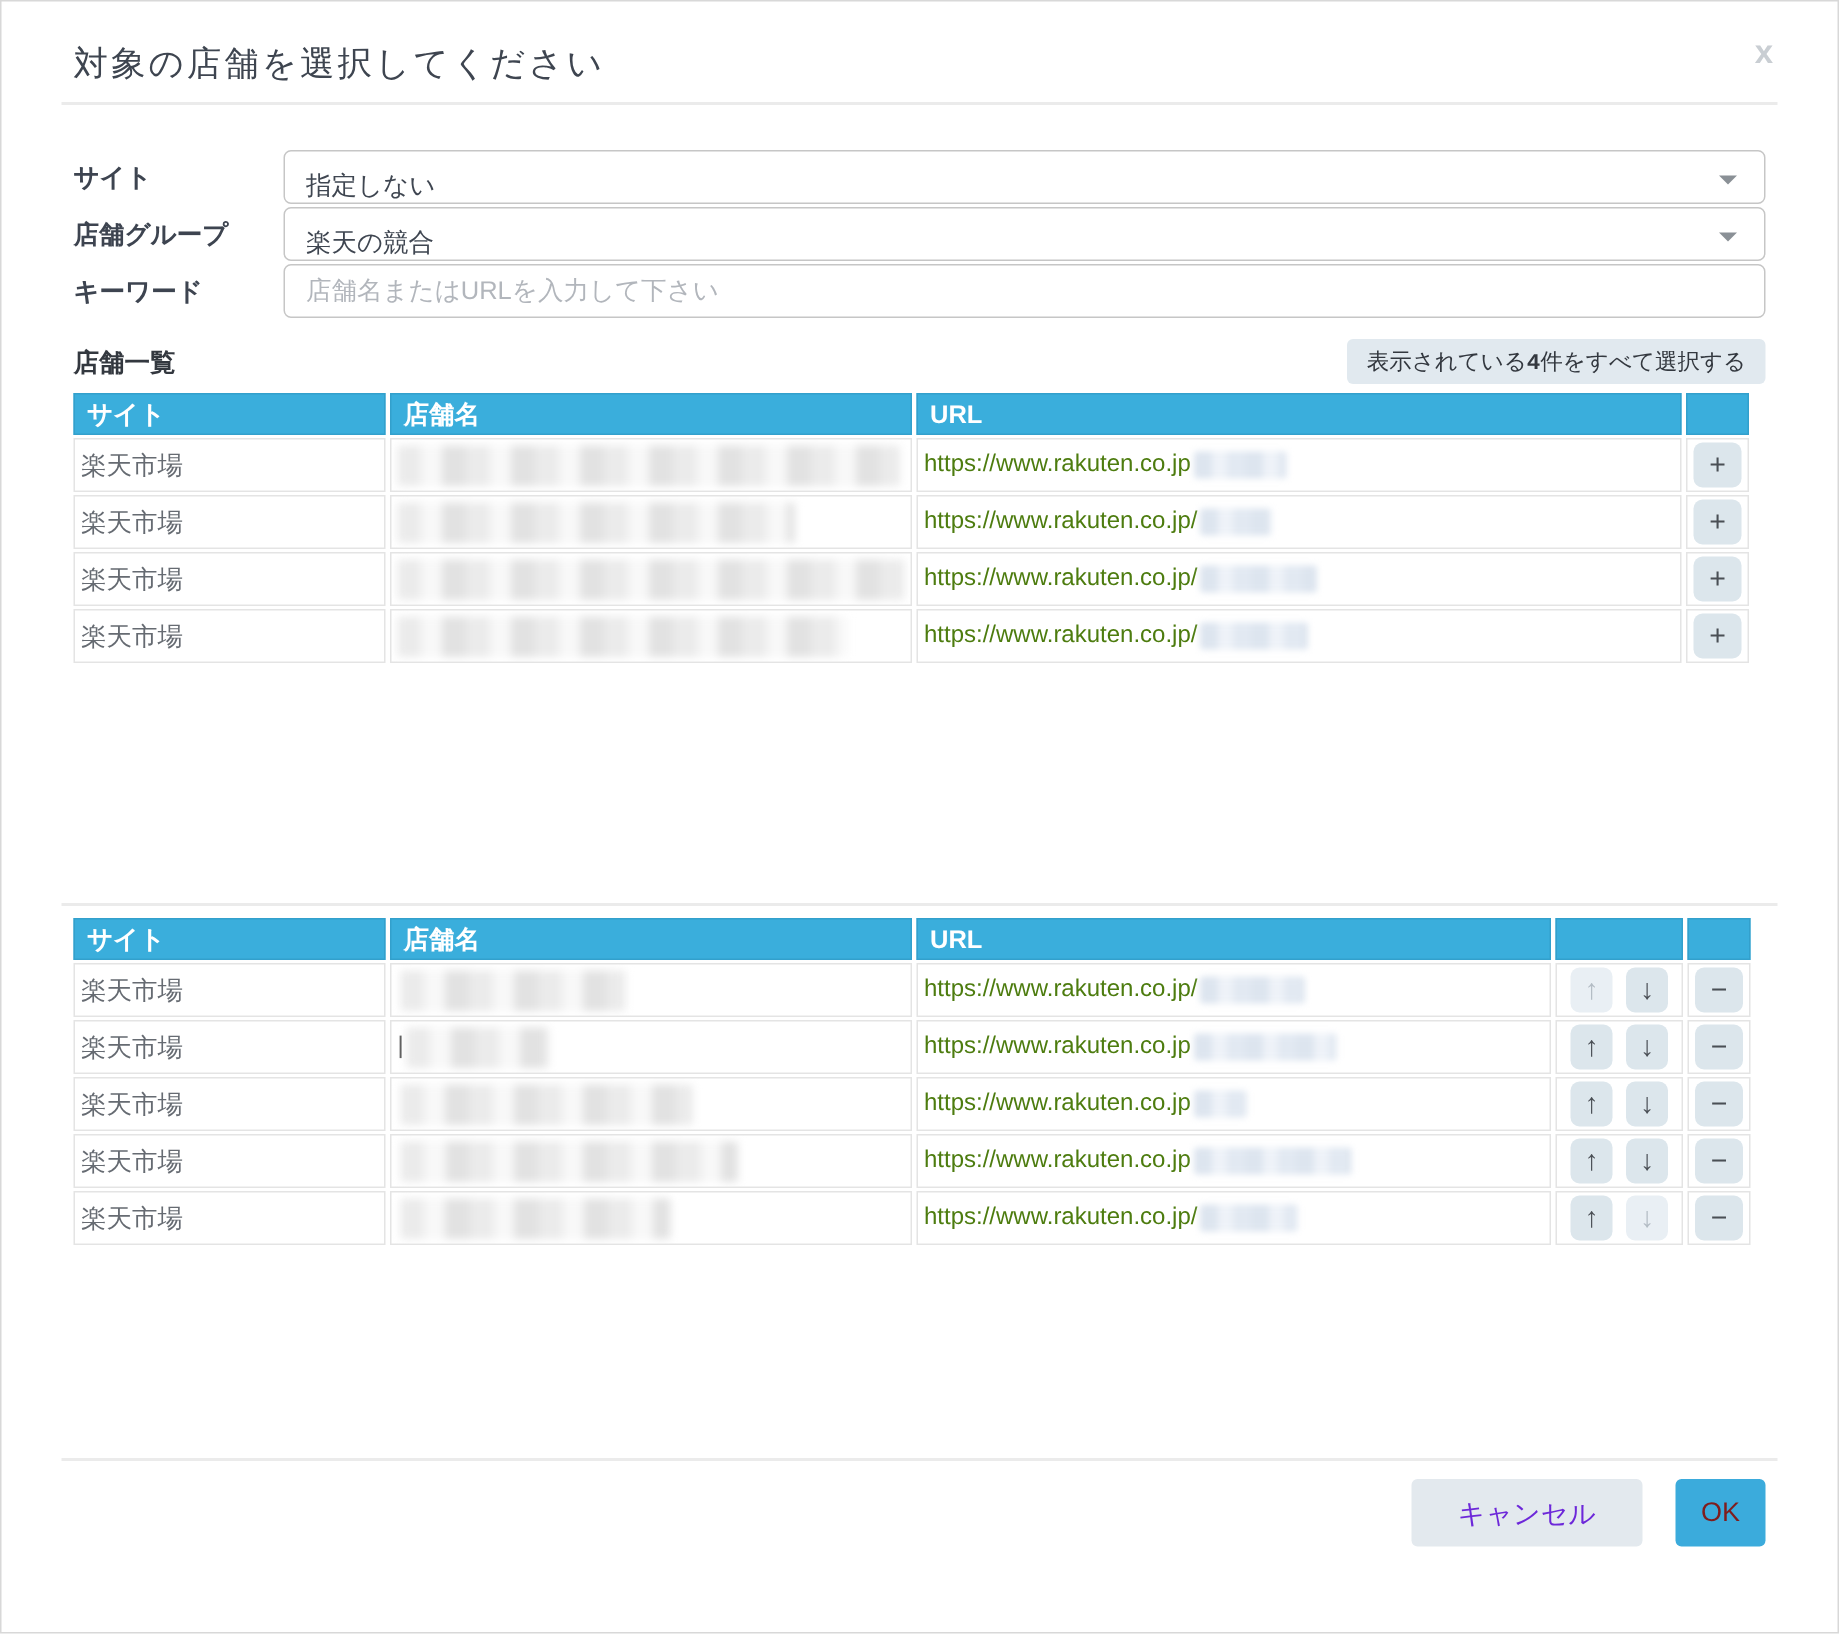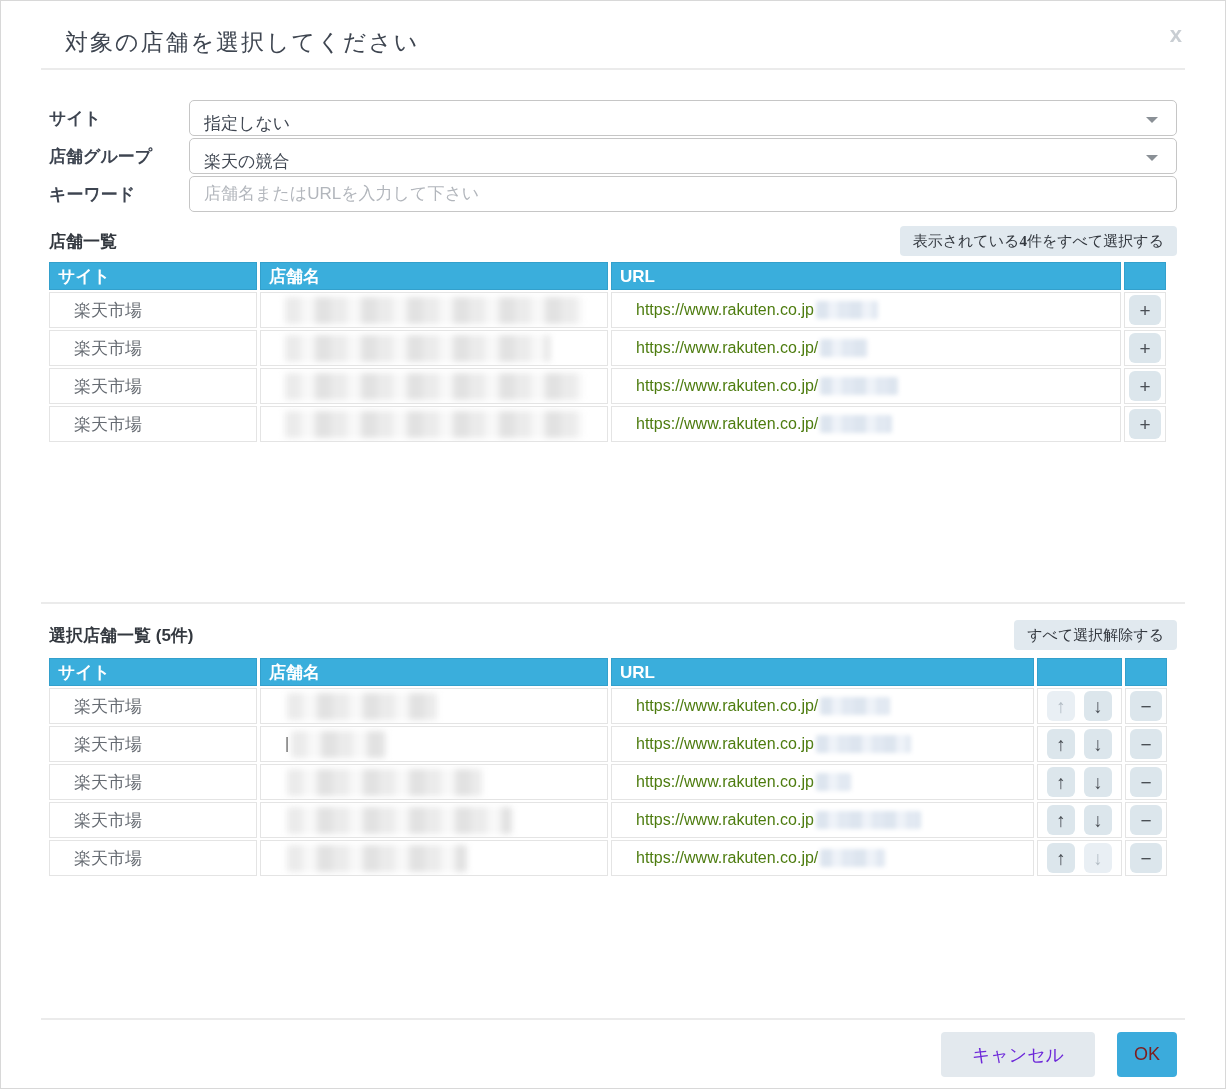--- a/index.html
+++ b/index.html
@@ -7,21 +7,21 @@
   body {
     font-family:"Liberation Sans","DejaVu Sans",sans-serif;
     background:#ffffff;
     border:1px solid #d8d8d8;
     overflow:hidden;
     color:#3f4651;
   }
   .wrap { padding:0 48px; }
 
   
-  .dlg-title { padding-top:26px; font-size:23px; font-weight:400; color:#3e4550; letter-spacing:2px;margin-left:16px; }
+  .dlg-title { padding-top:26px; font-size:23px; font-weight:400; color:#3e4550; letter-spacing:2px; }
   .close-x {
     position:absolute; top:24px; right:44px;
     font-size:22px; font-weight:700; color:#c9ced3; cursor:pointer;
     line-height:1;
   }
   .hr { border:none; border-top:2px solid #ebebeb; margin:10px -8px 0 -8px; }
 
   
   .form { margin-top:30px; }
   .form-row { display:flex; align-items:center; height:36px; margin-bottom:2px; }
@@ -40,36 +40,36 @@
   input.field::placeholder { color:#b2b6bc; }
 
   
   .sec-head { display:flex; justify-content:space-between; align-items:center; height:30px;gap:11px; }
   .sec1-head { margin-top:14px; }
   .sec2-head { margin-top:16px; }
   .sec-title { font-size:17px; font-weight:700; color:#33383f; }
   .flat-btn {
     background:#e1e9ef; border:none; border-radius:4px; height:30px;
     padding:0 13px; font-size:15px; color:#33383f; cursor:pointer;
-    font-family:Liberation Serif, serif;
+    font-family:Liberation Mono, monospace;
   }
   .flat-btn b { font-weight:700; }
 
   
   .grid { display:grid; gap:2px 3px; width:max-content; margin-top:6px; }
   .grid1 { grid-template-columns:208px 348px 510px 42px; }
   .grid2 { grid-template-columns:208px 348px 423px 85px 42px; margin-top:8px; }
   .th {
     background:#3aaedc; border:1px solid #33a0cc; color:#fff;
     font-size:17px; font-weight:700; padding:3px 8px; height:28px; line-height:21px;
   }
   .trow { display:contents; }
   .td {
     background:#fff; border:1px solid #e4e4e4; height:36px;
-    display:flex; align-items:center; padding:0 24px; font-size:17px; color:#666b72;
+    display:flex; align-items:center; padding:0 4px; font-size:17px; color:#666b72;
     overflow:hidden;
   }
   .td-action, .td-move { justify-content:center; padding:0 2px; }
   .url { font-size:16px; color:#4d7c0f; text-decoration:none; white-space:nowrap; }
 
   
   .redact { display:inline-block; border-radius:2px; }
   .name-redact {
     height:27px;
     background:repeating-linear-gradient(90deg,#ebebeb 0 16px,#f8f8f8 16px 30px,#e2e2e2 30px 46px);
@@ -206,24 +206,20 @@
           <span class="redact url-redact" style="width: 72px;"></span>
         </div>
     <div class="td td-action">
           <button class="sq-btn">+</button>
         </div>
   </div>
 </div>
 
   <hr class="hr2">
 
-  <div class="sec-head sec2-head">
-    <span class="sec-title">選択店舗一覧 (5件)</span>
-    <button class="flat-btn">すべて選択解除する</button>
-  </div>
 
   <div class="grid grid2" id="table2">
     <div class="th">サイト</div>
     <div class="th">店舗名</div>
     <div class="th">URL</div>
     <div class="th"></div>
     <div class="th"></div>
 
   <div class="trow">
     <div class="td">

